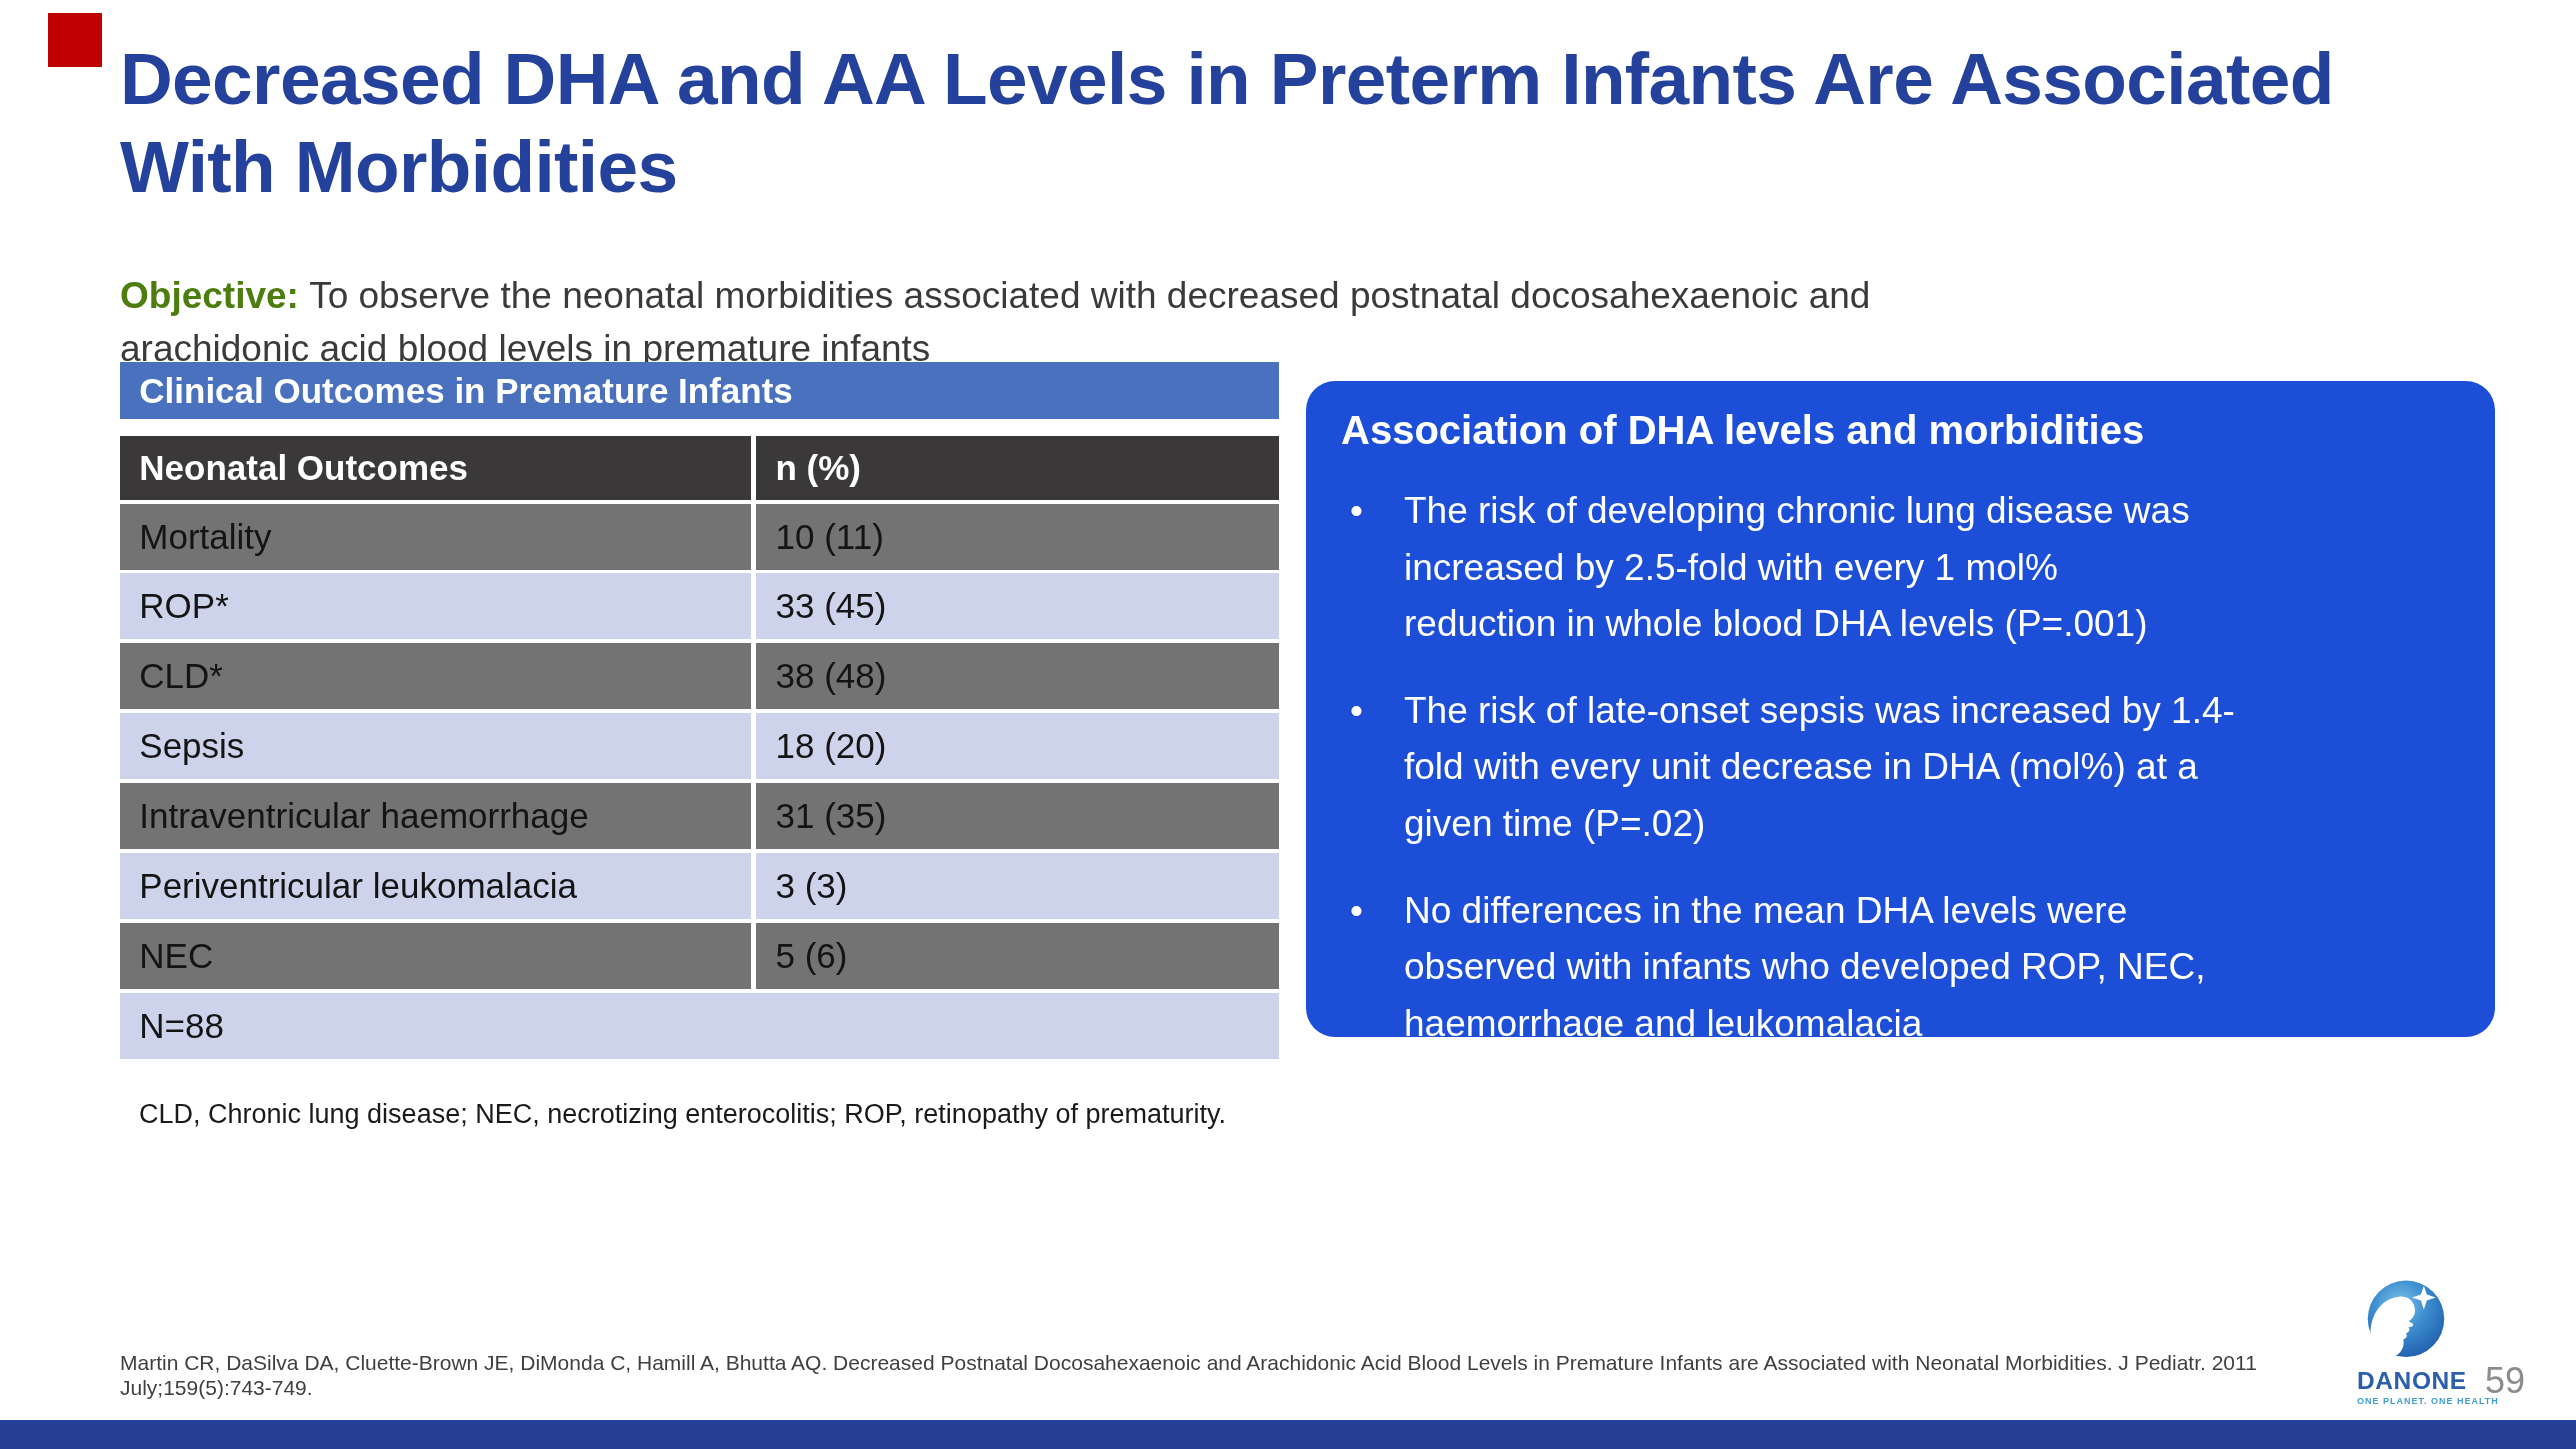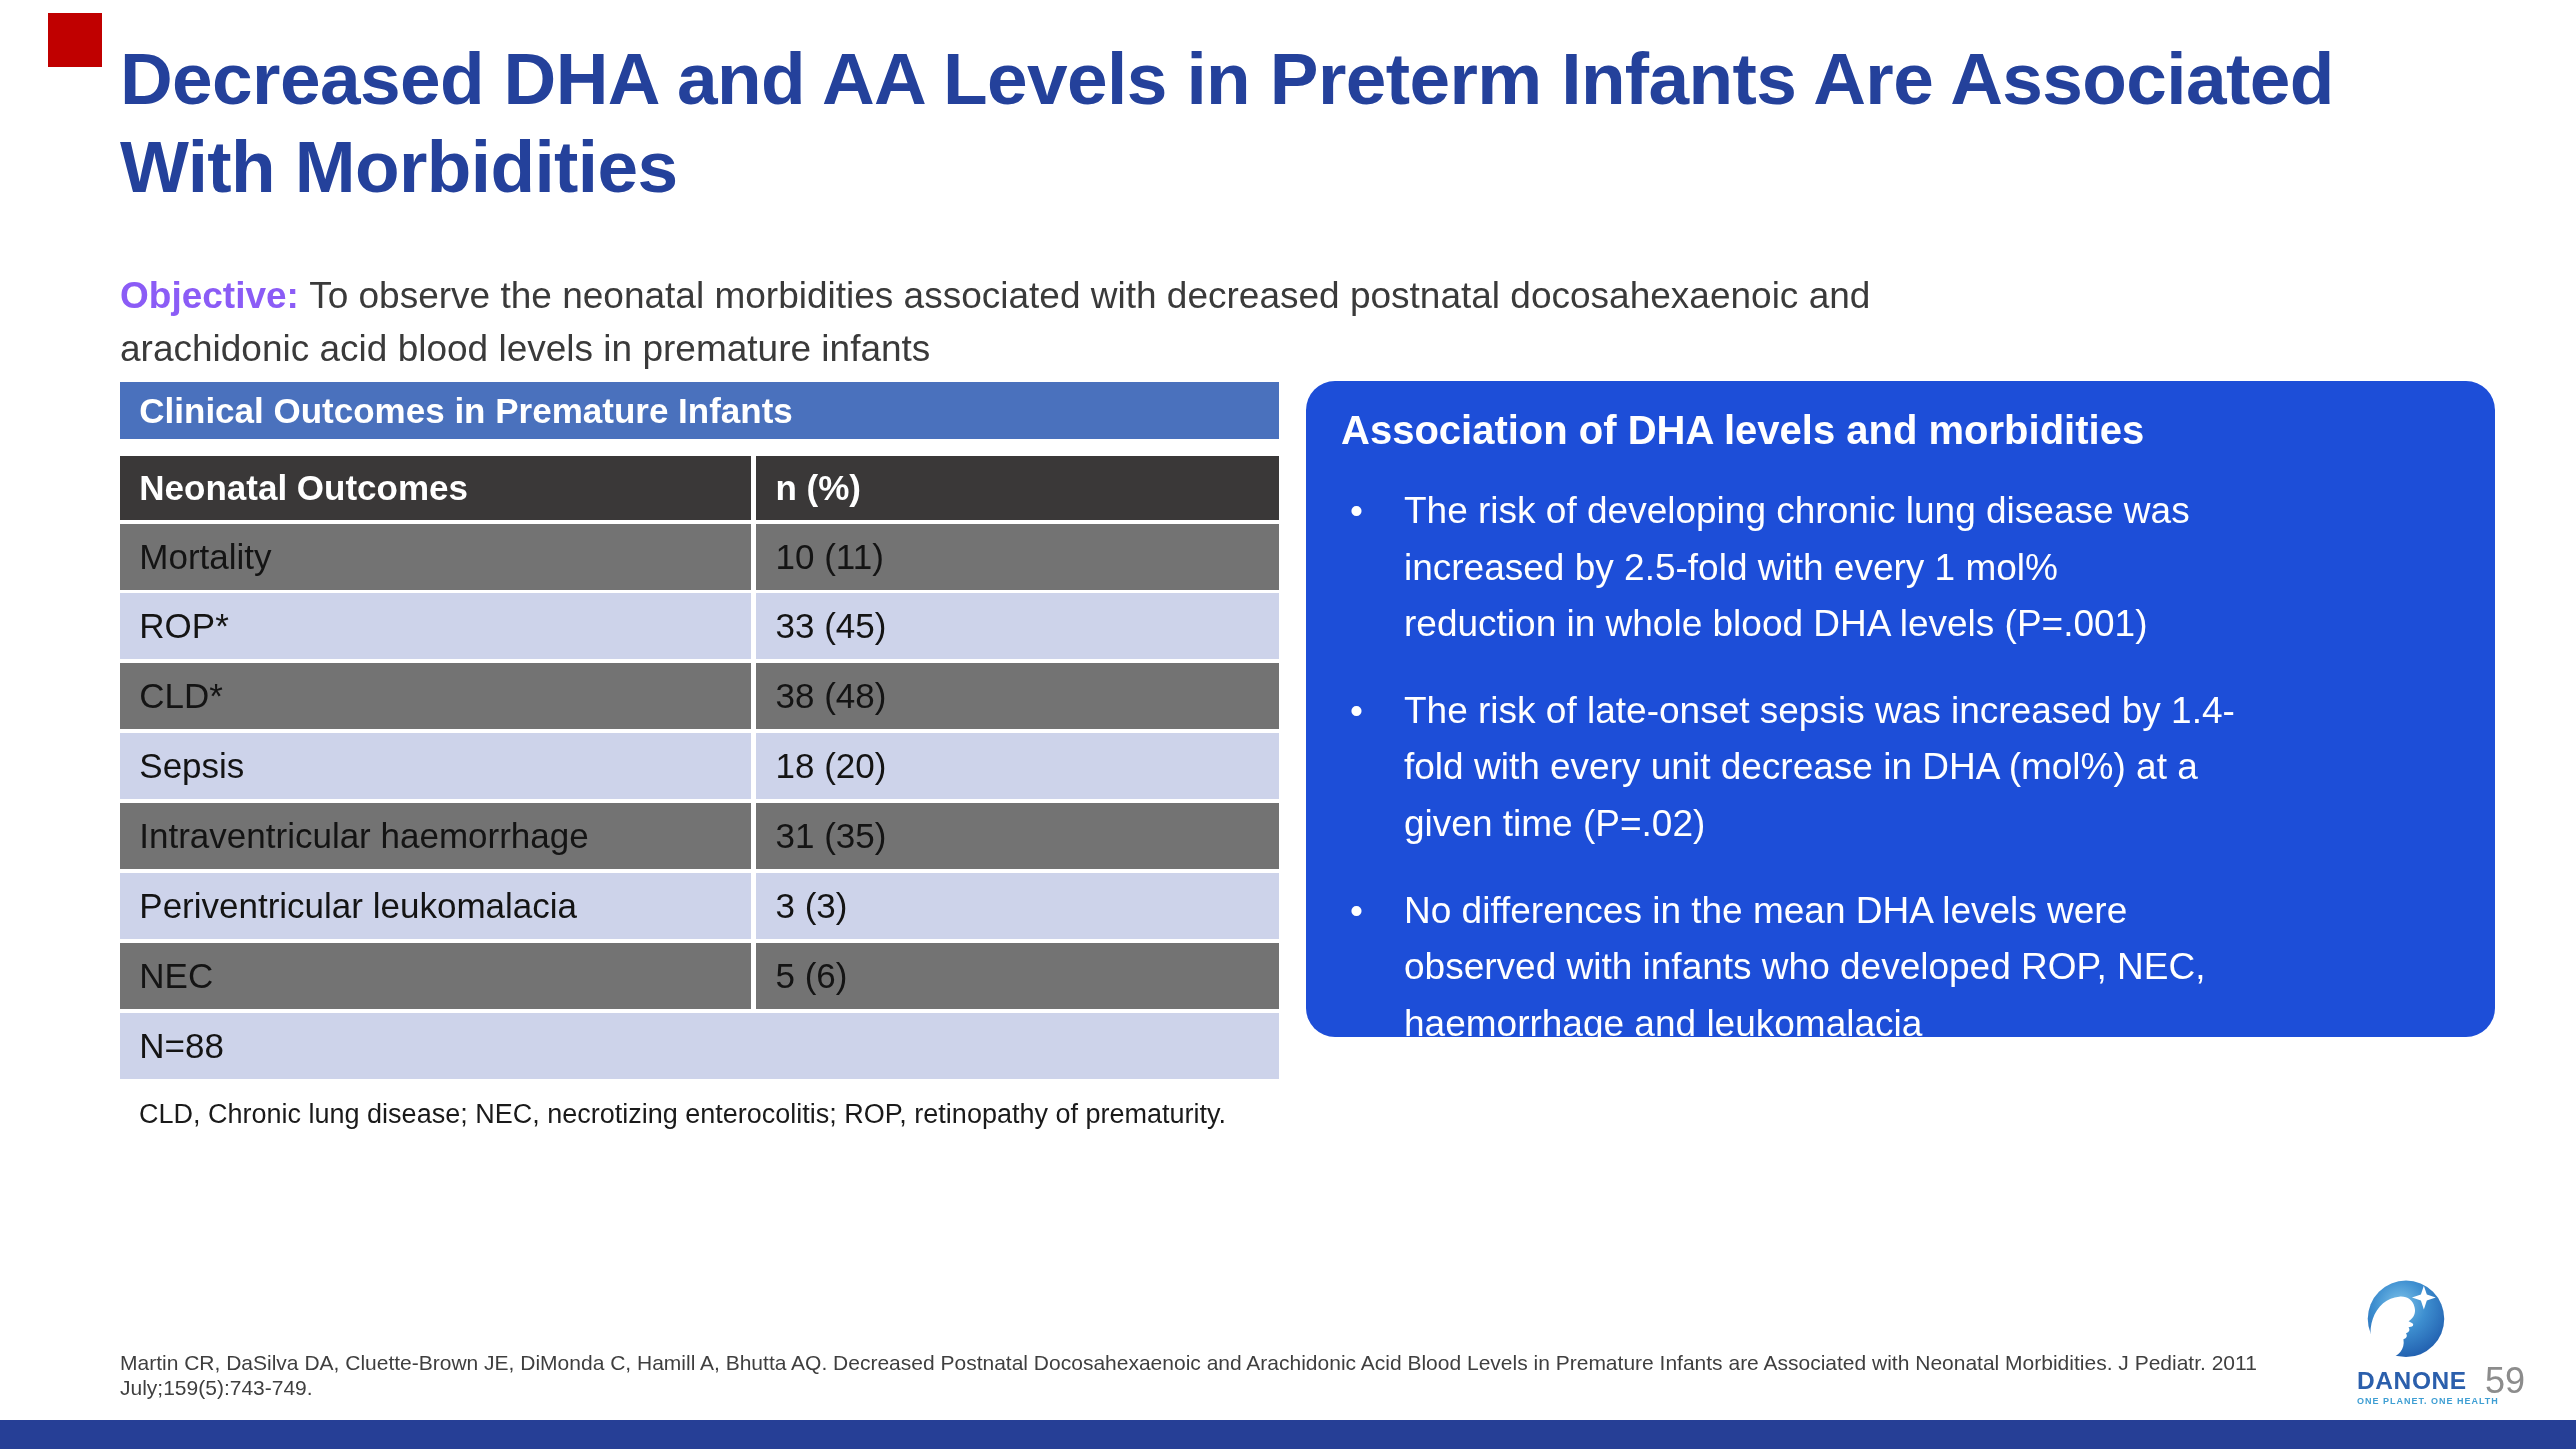--- a/index.html
+++ b/index.html
@@ -34,24 +34,24 @@
 
   
   .objective {
     position: absolute;
     left: 120px; top: 270px;
     width: 2331px;
     color: #3A3A3A;
     font-size: 37px;
     line-height: 1.43;
   }
-  .objective b { color: #8b5cf6; }
-
-  
-  .tbl { position: absolute; left: 120px; top: 382px; width: 1159px; }
+  .objective b { color: #4d7c0f; }
+
+  
+  .tbl { position: absolute; left: 120px; top: 362px; width: 1159px; }
   .tbl-caption {
     height: 57px;
     background: #4A71BD;
     color: #ffffff;
     font-size: 35px;
     font-weight: bold;
     display: flex; align-items: center;
     padding-left: 19.3px;
     box-sizing: border-box;
   }

